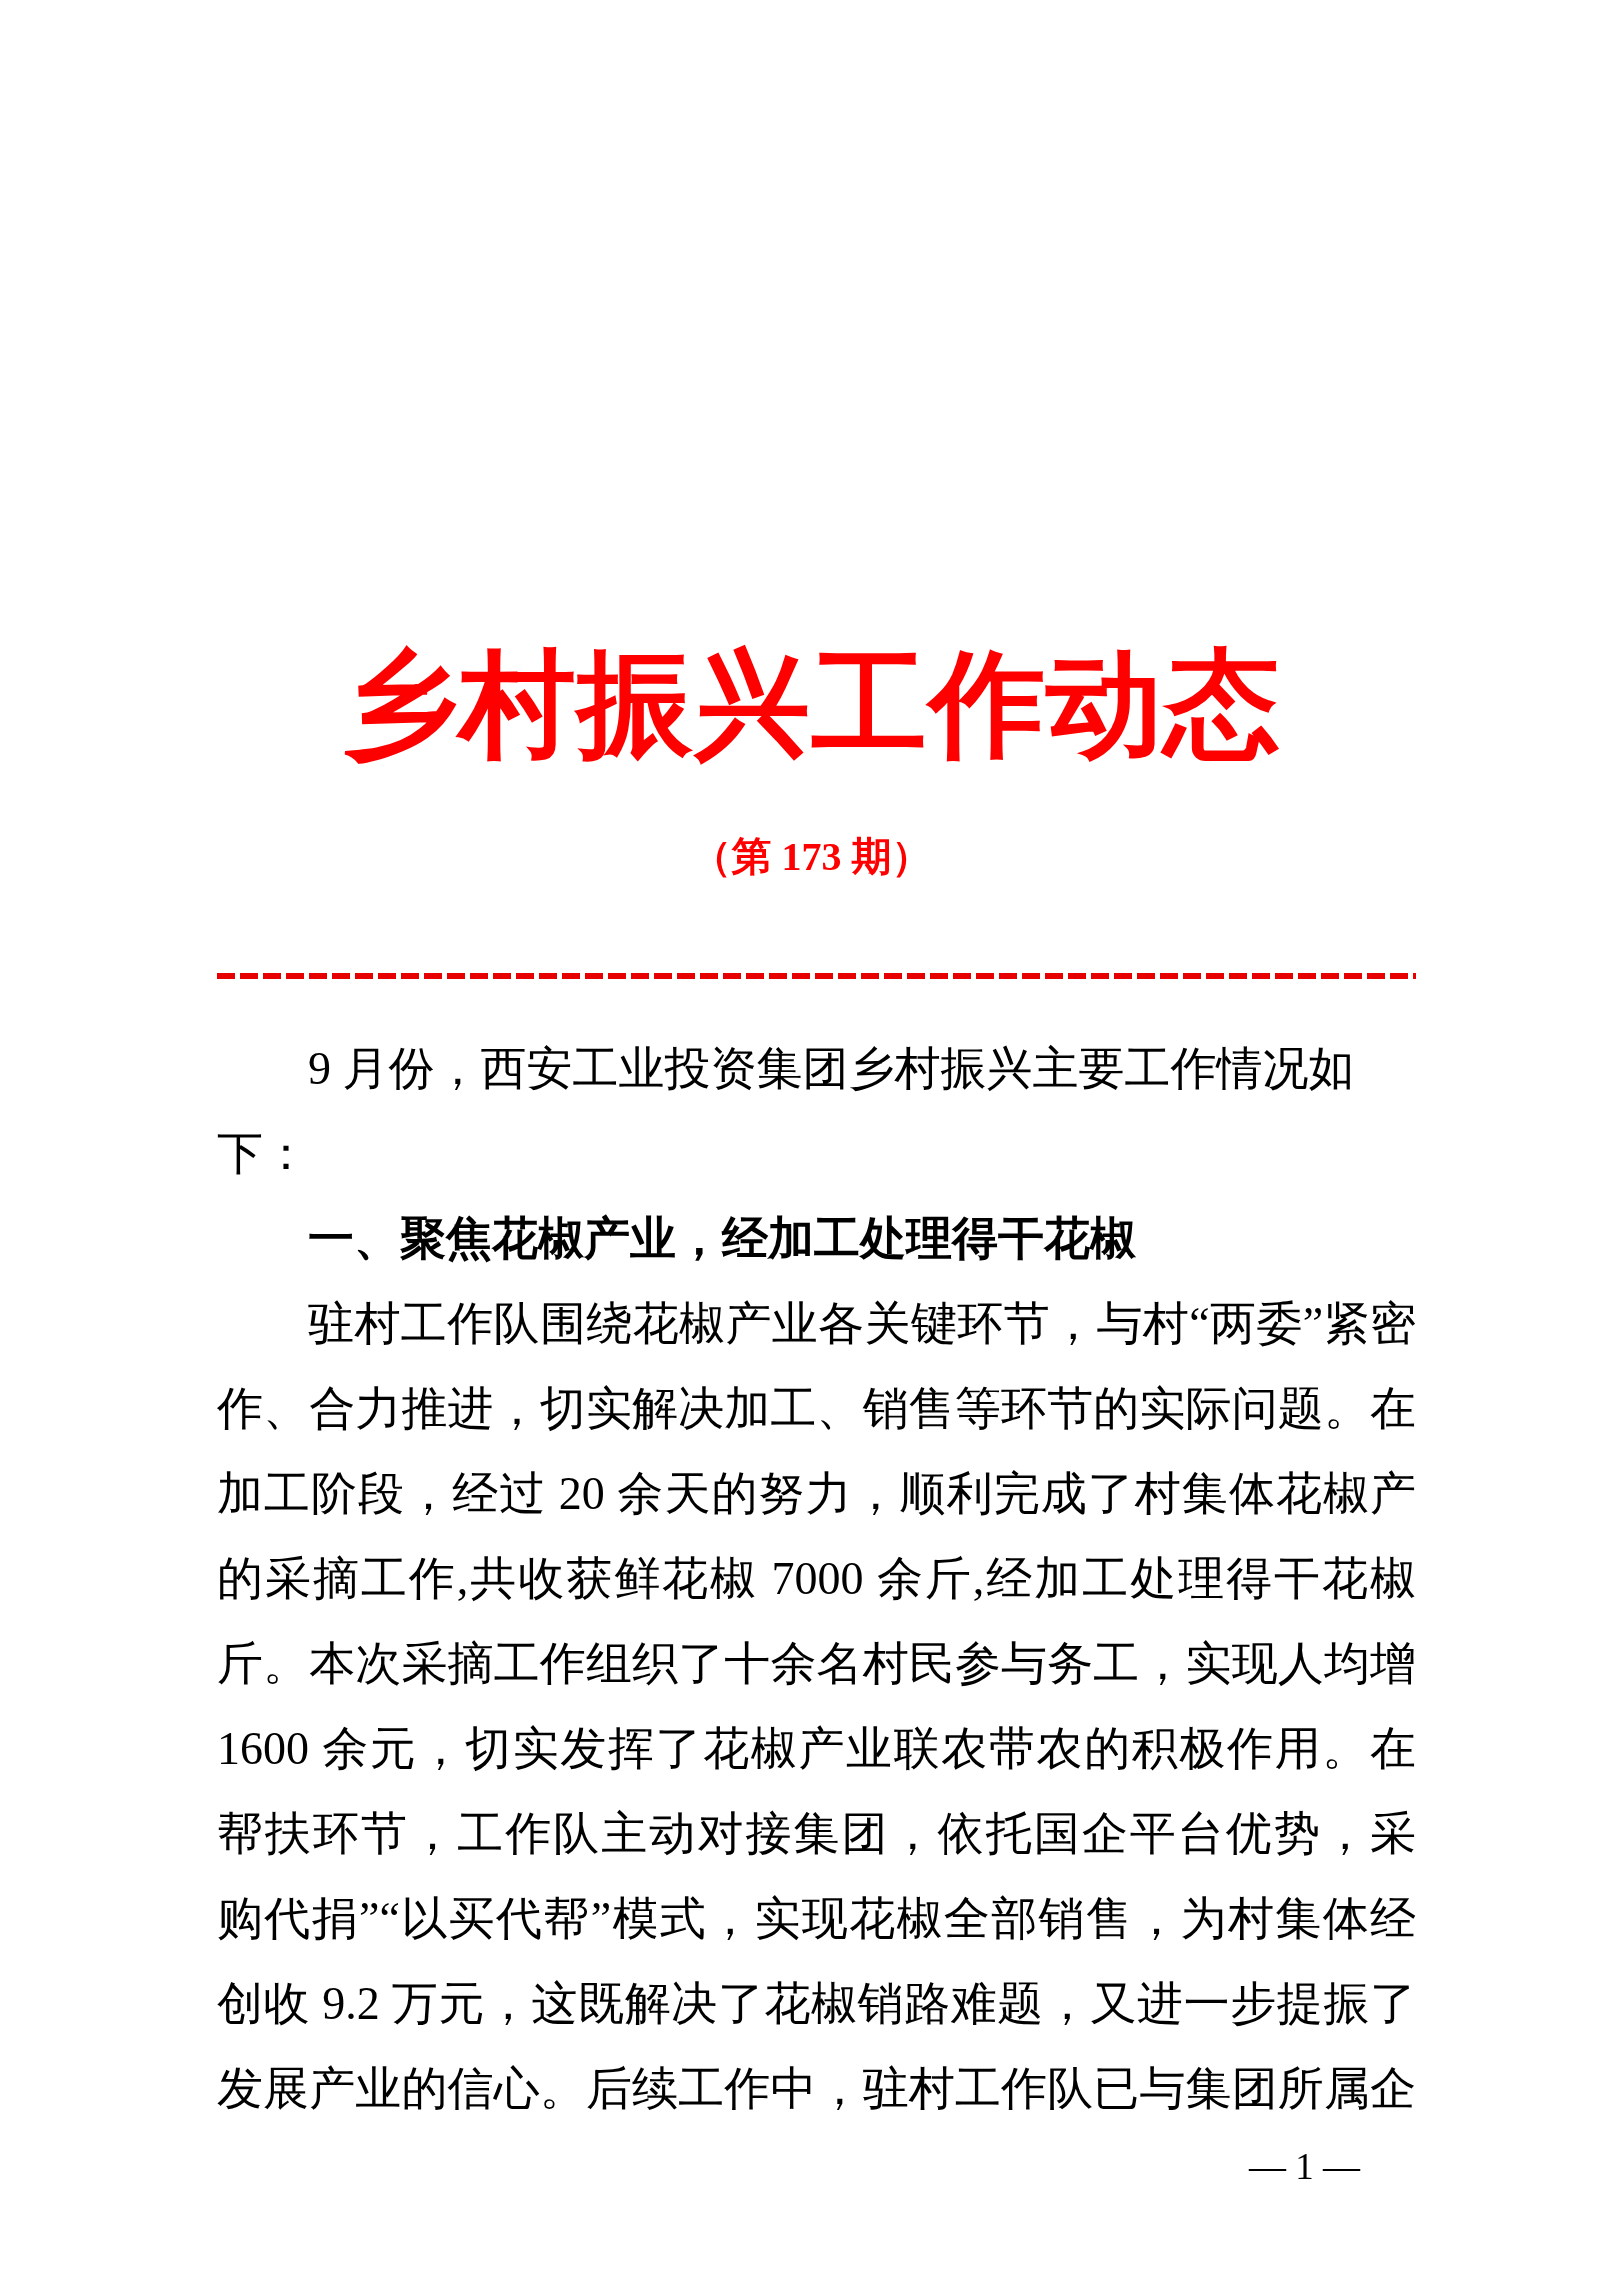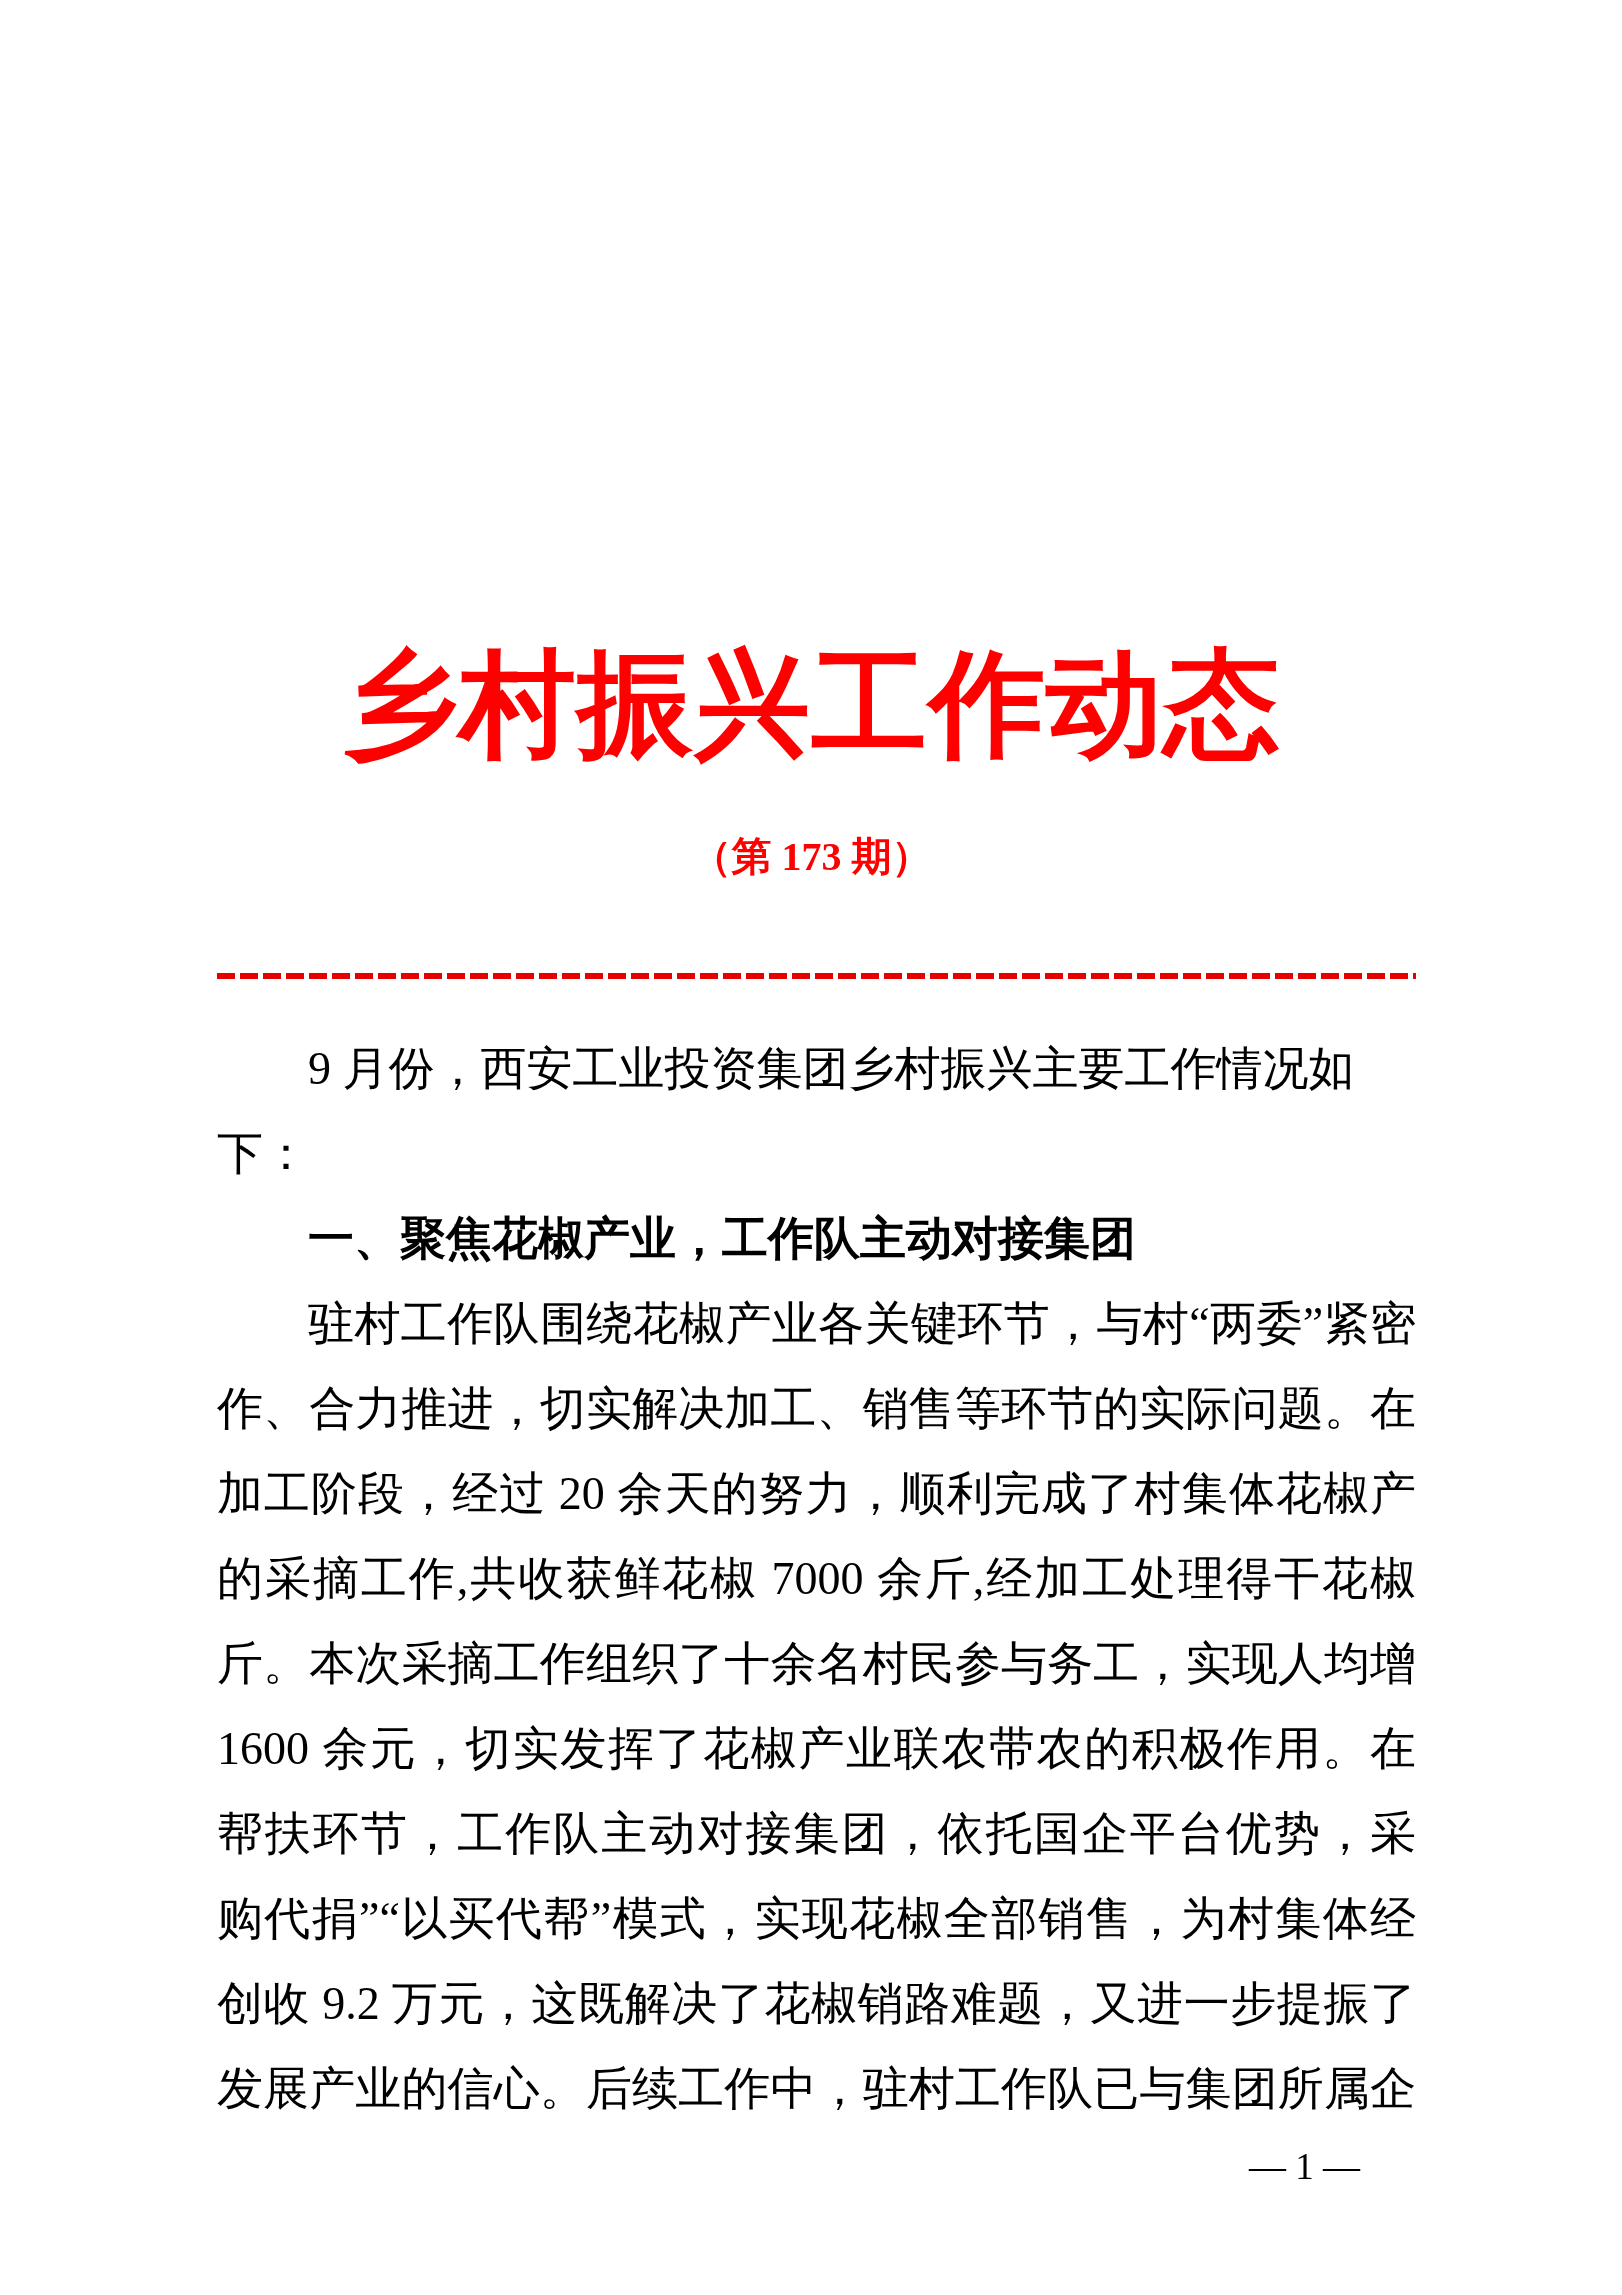--- a/index.html
+++ b/index.html
@@ -102,21 +102,21 @@
   <div class="doc-title">乡村振兴工作动态</div>
 
   <div class="doc-issue">（第 173 期）</div>
 
   <div class="separator"></div>
 
   <div class="body-block">
 
     <div class="line indent wrapok">9 月份，西安工业投资集团乡村振兴主要工作情况如下：</div>
 
-    <div class="line indent heading wrapok">一、聚焦花椒产业，工作队主动对接集团</div>
+    <div class="line indent heading wrapok">一、聚焦花椒产业，经加工处理得干花椒</div>
 
     <div class="line indent justify">驻村工作队围绕花椒产业各关键环节，与村“两委”紧密协</div>
 
     <div class="line justify">作、合力推进，切实解决加工、销售等环节的实际问题。在采收</div>
 
     <div class="line justify">加工阶段，经过 20 余天的努力，顺利完成了村集体花椒产业园</div>
 
     <div class="line justify">的采摘工作,共收获鲜花椒 7000 余斤,经加工处理得干花椒 1840</div>
 
     <div class="line justify">斤。本次采摘工作组织了十余名村民参与务工，实现人均增收</div>

